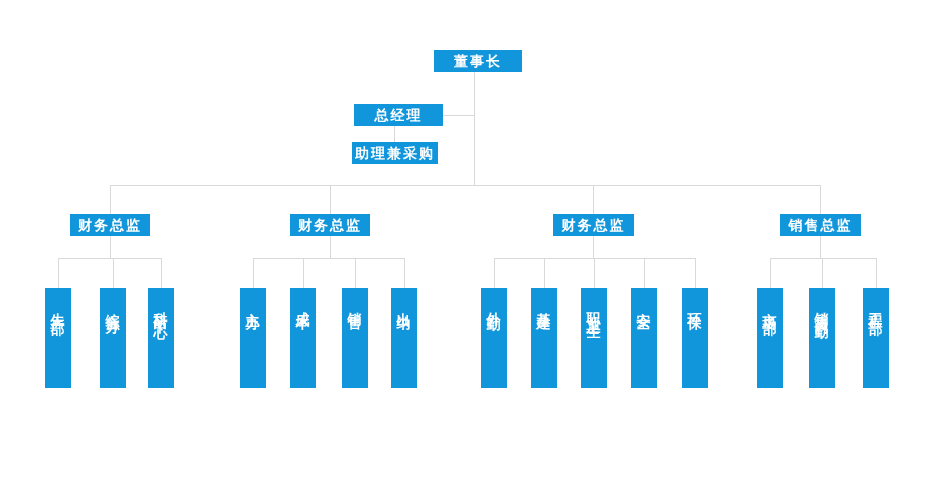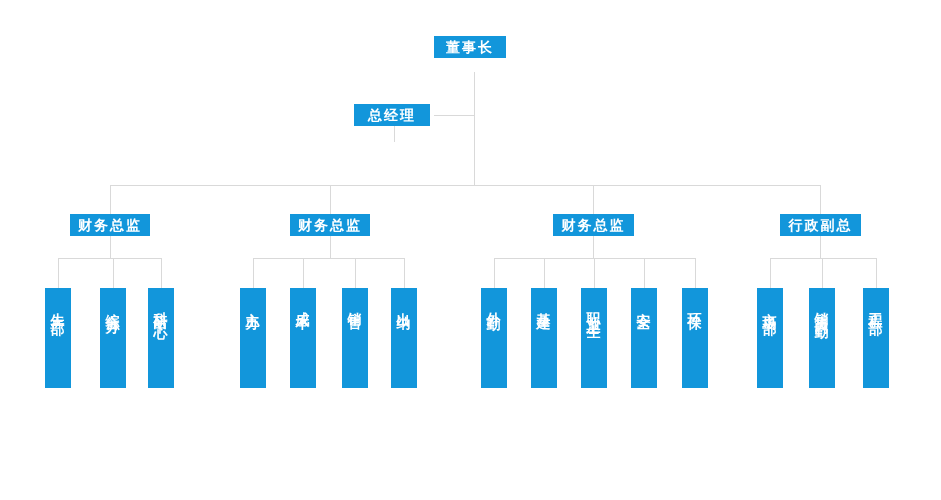--- a/index.html
+++ b/index.html
@@ -80,29 +80,30 @@
   <div class="line" style="left:594px;top:258px;width:1px;height:30px"></div>
   <div class="line" style="left:644px;top:258px;width:1px;height:30px"></div>
   <div class="line" style="left:695px;top:258px;width:1px;height:30px"></div>
 
   <div class="line" style="left:820px;top:236px;width:1px;height:22px"></div>
   <div class="line" style="left:770px;top:258px;width:106px;height:1px"></div>
   <div class="line" style="left:770px;top:258px;width:1px;height:30px"></div>
   <div class="line" style="left:822px;top:258px;width:1px;height:30px"></div>
   <div class="line" style="left:876px;top:258px;width:1px;height:30px"></div>
 
-  <div class="node hnode" style="left:434px;top:36px;width:72px">董事长</div>
+  <div class="node hnode" style="left:434px;top:50px;width:88px">董事长</div>
 
-  <div class="node hnode" style="left:354px;top:104px;width:76px">总经理</div>
+  <div class="node hnode" style="left:354px;top:104px;width:89px">总经理</div>
 
+  <div class="node hnode" style="left:352px;top:142px;width:86px">助理兼采购</div>
 
   <div class="node hnode" style="left:70px;top:214px;width:80px">财务总监</div>
   <div class="node hnode" style="left:290px;top:214px;width:80px">财务总监</div>
   <div class="node hnode" style="left:553px;top:214px;width:81px">财务总监</div>
-  <div class="node hnode" style="left:780px;top:214px;width:81px">行政副总</div>
+  <div class="node hnode" style="left:780px;top:214px;width:81px">销售总监</div>
 
   <div class="node vnode" style="left:45px">
     <span class="vtext">生产部</span>
   </div>
   <div class="node vnode" style="left:100px">
     <span class="vtext">综合办</span>
   </div>
   <div class="node vnode" style="left:148px">
     <span class="vtext">科研中心</span>
   </div>

